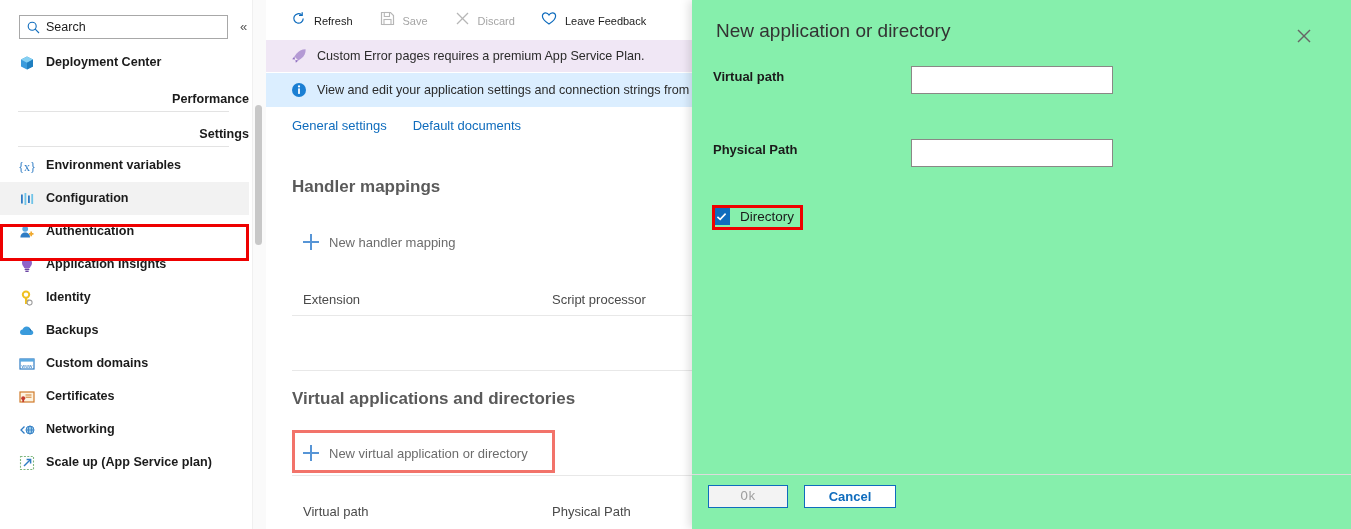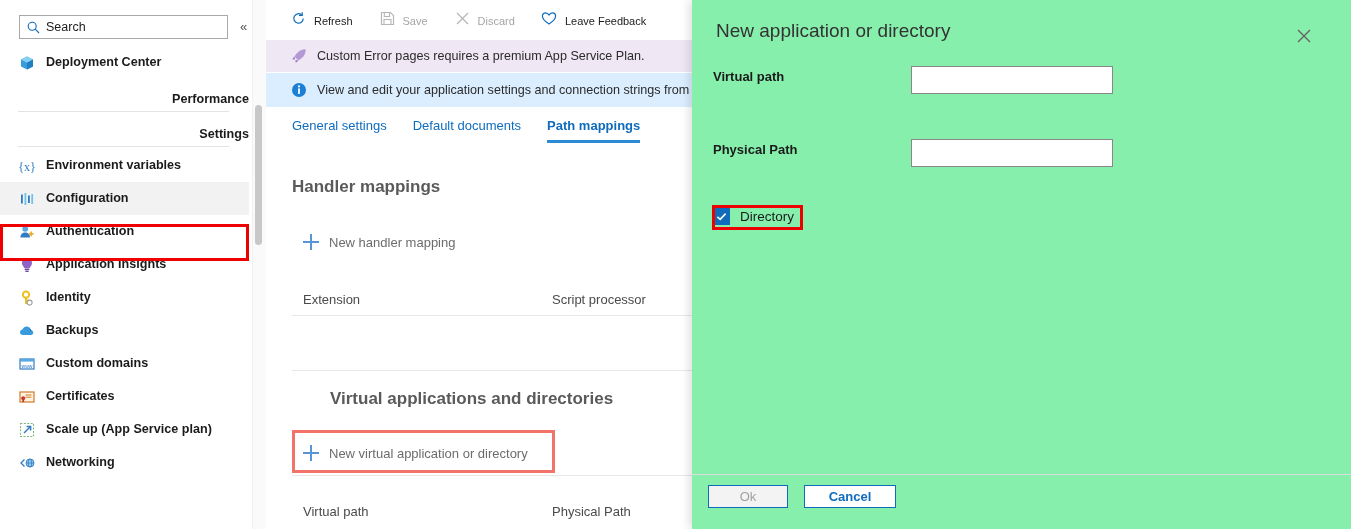--- a/index.html
+++ b/index.html
@@ -229,21 +229,21 @@
   }
 
   .section-title {
     position: absolute;
     left: 26px;
     font-size: 17px;
     font-weight: bold;
     color: #5a5a5a;
   }
   #handler-title { top: 177px; }
-  #virtual-title { top: 389px; margin-left: 38px; }
+  #virtual-title { top: 389px; }
 
   .add-link {
     position: absolute;
     display: flex;
     align-items: center;
     font-size: 13px;
     color: #6c6c6c;
     cursor: pointer;
   }
   .add-link .plus {
@@ -398,20 +398,21 @@
     font-weight: bold;
     padding: 0;
   }
   #btn-ok {
     left: 16px;
     width: 80px;
     background: #f3f3f3;
     color: #a0a0a0;
     font-weight: normal;
     cursor: default;
+    font-family: Liberation Mono, monospace;
   }
   #btn-cancel {
     left: 112px;
     width: 92px;
   }
 
   .dlg-scroll-track {
     position: absolute;
     right: 0; top: 0;
     width: 11px; height: 529px;
@@ -554,39 +555,39 @@
             <circle cx="4.2" cy="9.2" r="2" fill="#c43b2e"></circle>
             <path d="M3.3 10.8 L3.3 13.6 L4.2 12.8 L5.1 13.6 L5.1 10.8 Z" fill="#c43b2e"></path>
           </svg>
         </span>
         <span class="lbl">Certificates</span>
       </div>
 
       <div class="nav-item">
         <span class="ico">
           <svg width="16" height="16" viewBox="0 0 16 16">
-            <rect x="1.5" y="1.5" width="13" height="13" fill="none" stroke="#7fb77f" stroke-width="1.1" stroke-dasharray="2 1.4"></rect>
-            <path d="M5 11 L11 5" stroke="#2f7cc4" stroke-width="1.5"></path>
-            <path d="M7.6 4.6 L11.6 4.6 L11.6 8.6" fill="none" stroke="#2f7cc4" stroke-width="1.5"></path>
-          </svg>
-        </span>
-        <span class="lbl">Scale up (App Service plan)</span>
-      </div>
-
-      <div class="nav-item">
-        <span class="ico">
-          <svg width="16" height="16" viewBox="0 0 16 16">
             <circle cx="11" cy="8" r="4" fill="#9fcce8"></circle>
             <circle cx="11" cy="8" r="4" fill="none" stroke="#2f7cc4" stroke-width="0.9"></circle>
             <ellipse cx="11" cy="8" rx="1.7" ry="4" fill="none" stroke="#2f7cc4" stroke-width="0.8"></ellipse>
             <line x1="7" y1="8" x2="15" y2="8" stroke="#2f7cc4" stroke-width="0.8"></line>
             <path d="M5.5 4.5 L2 8 L5.5 11.5" fill="none" stroke="#2f7cc4" stroke-width="1.3"></path>
           </svg>
         </span>
         <span class="lbl">Networking</span>
+      </div>
+
+      <div class="nav-item">
+        <span class="ico">
+          <svg width="16" height="16" viewBox="0 0 16 16">
+            <rect x="1.5" y="1.5" width="13" height="13" fill="none" stroke="#7fb77f" stroke-width="1.1" stroke-dasharray="2 1.4"></rect>
+            <path d="M5 11 L11 5" stroke="#2f7cc4" stroke-width="1.5"></path>
+            <path d="M7.6 4.6 L11.6 4.6 L11.6 8.6" fill="none" stroke="#2f7cc4" stroke-width="1.5"></path>
+          </svg>
+        </span>
+        <span class="lbl">Scale up (App Service plan)</span>
       </div>
 
     </div>
 
     <div class="sel-highlight" style="top:216px;"></div>
   </div>
 
   <div class="sb-track"></div>
   <div class="sb-thumb"></div>
 
@@ -649,21 +650,20 @@
           <circle cx="8" cy="4.4" r="1.1" fill="#ffffff"></circle>
           <rect x="7.1" y="6.4" width="1.8" height="5.5" fill="#ffffff"></rect>
         </svg>
       </span>
       <span>View and edit your application settings and connection strings from Env</span>
     </div>
 
     <div class="tabs">
       <div class="tab">General settings</div>
       <div class="tab">Default documents</div>
-      <div class="tab active">Path mappings</div>
     </div>
     <div class="tab-highlight"></div>
 
     <div class="section-title" id="handler-title">Handler mappings</div>
 
     <div class="add-link" id="new-handler">
       <span class="plus"></span>
       <span>New handler mapping</span>
     </div>
 

